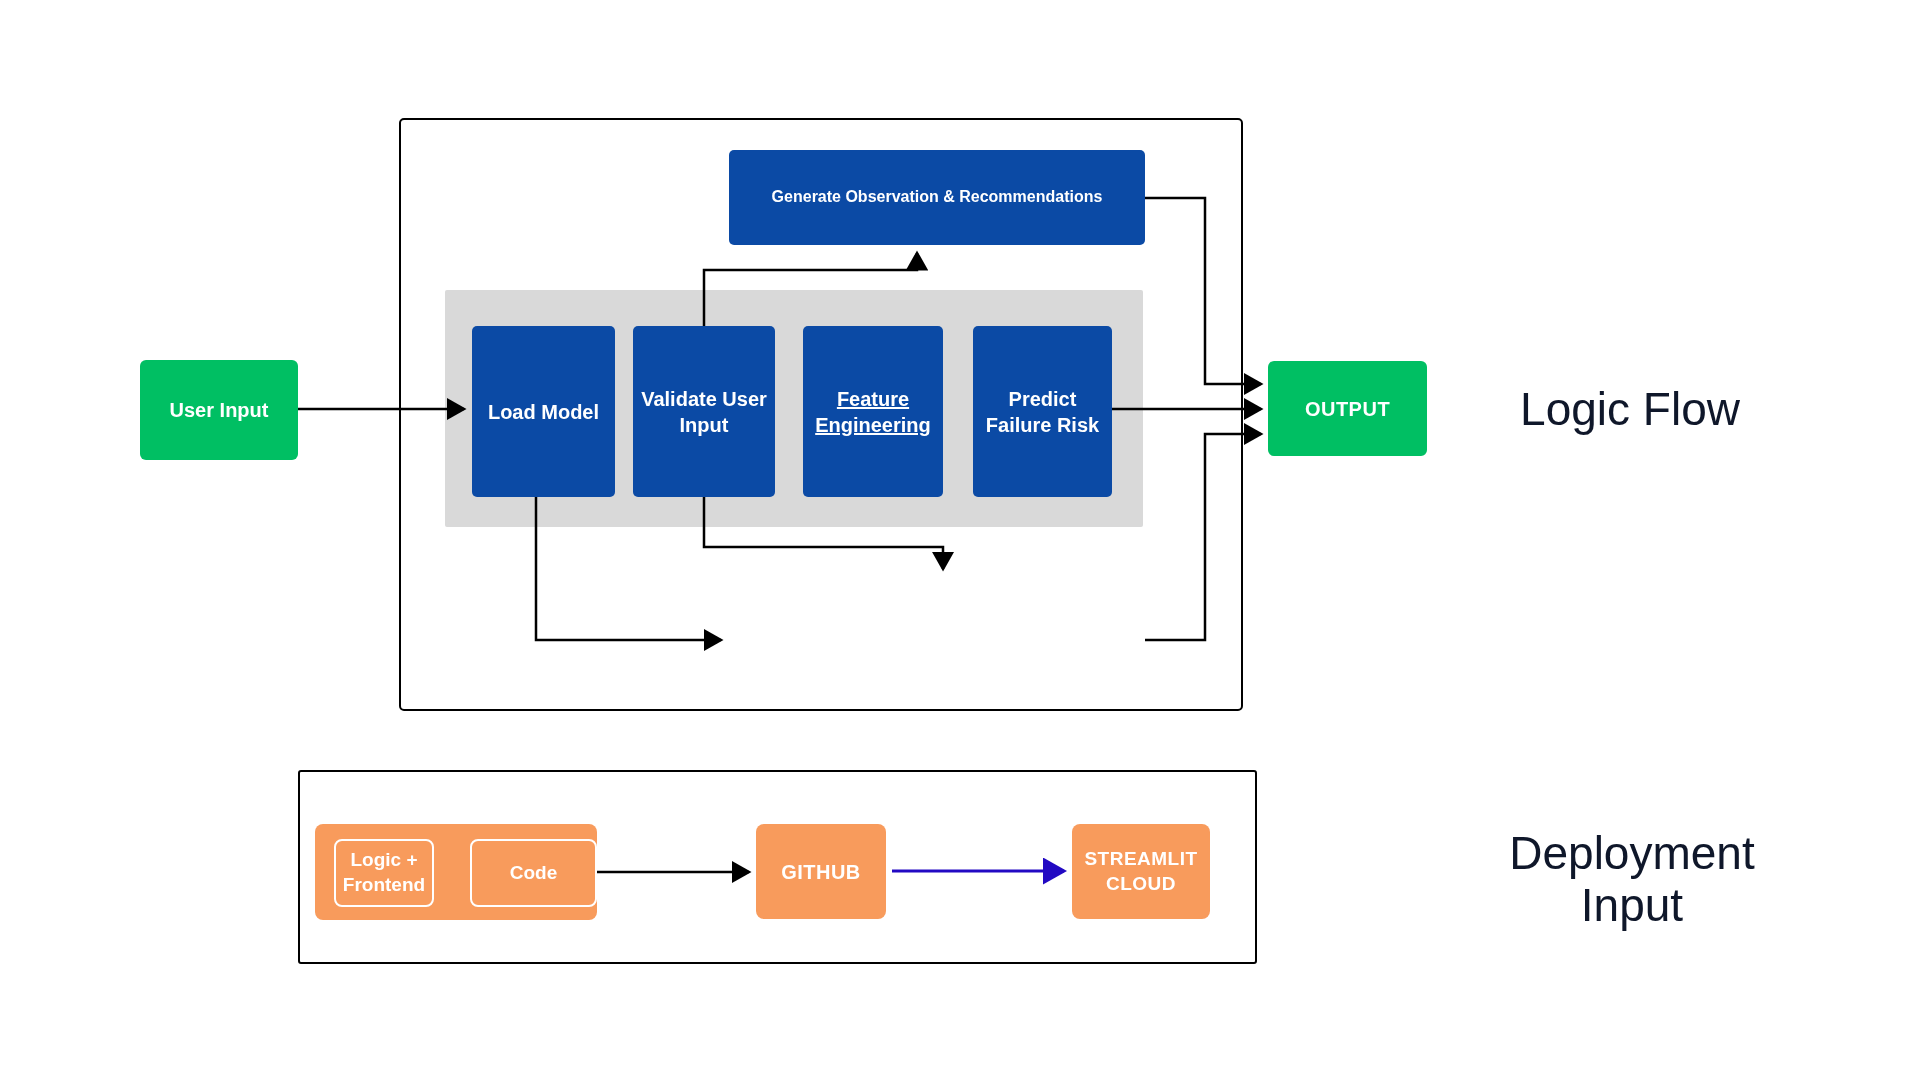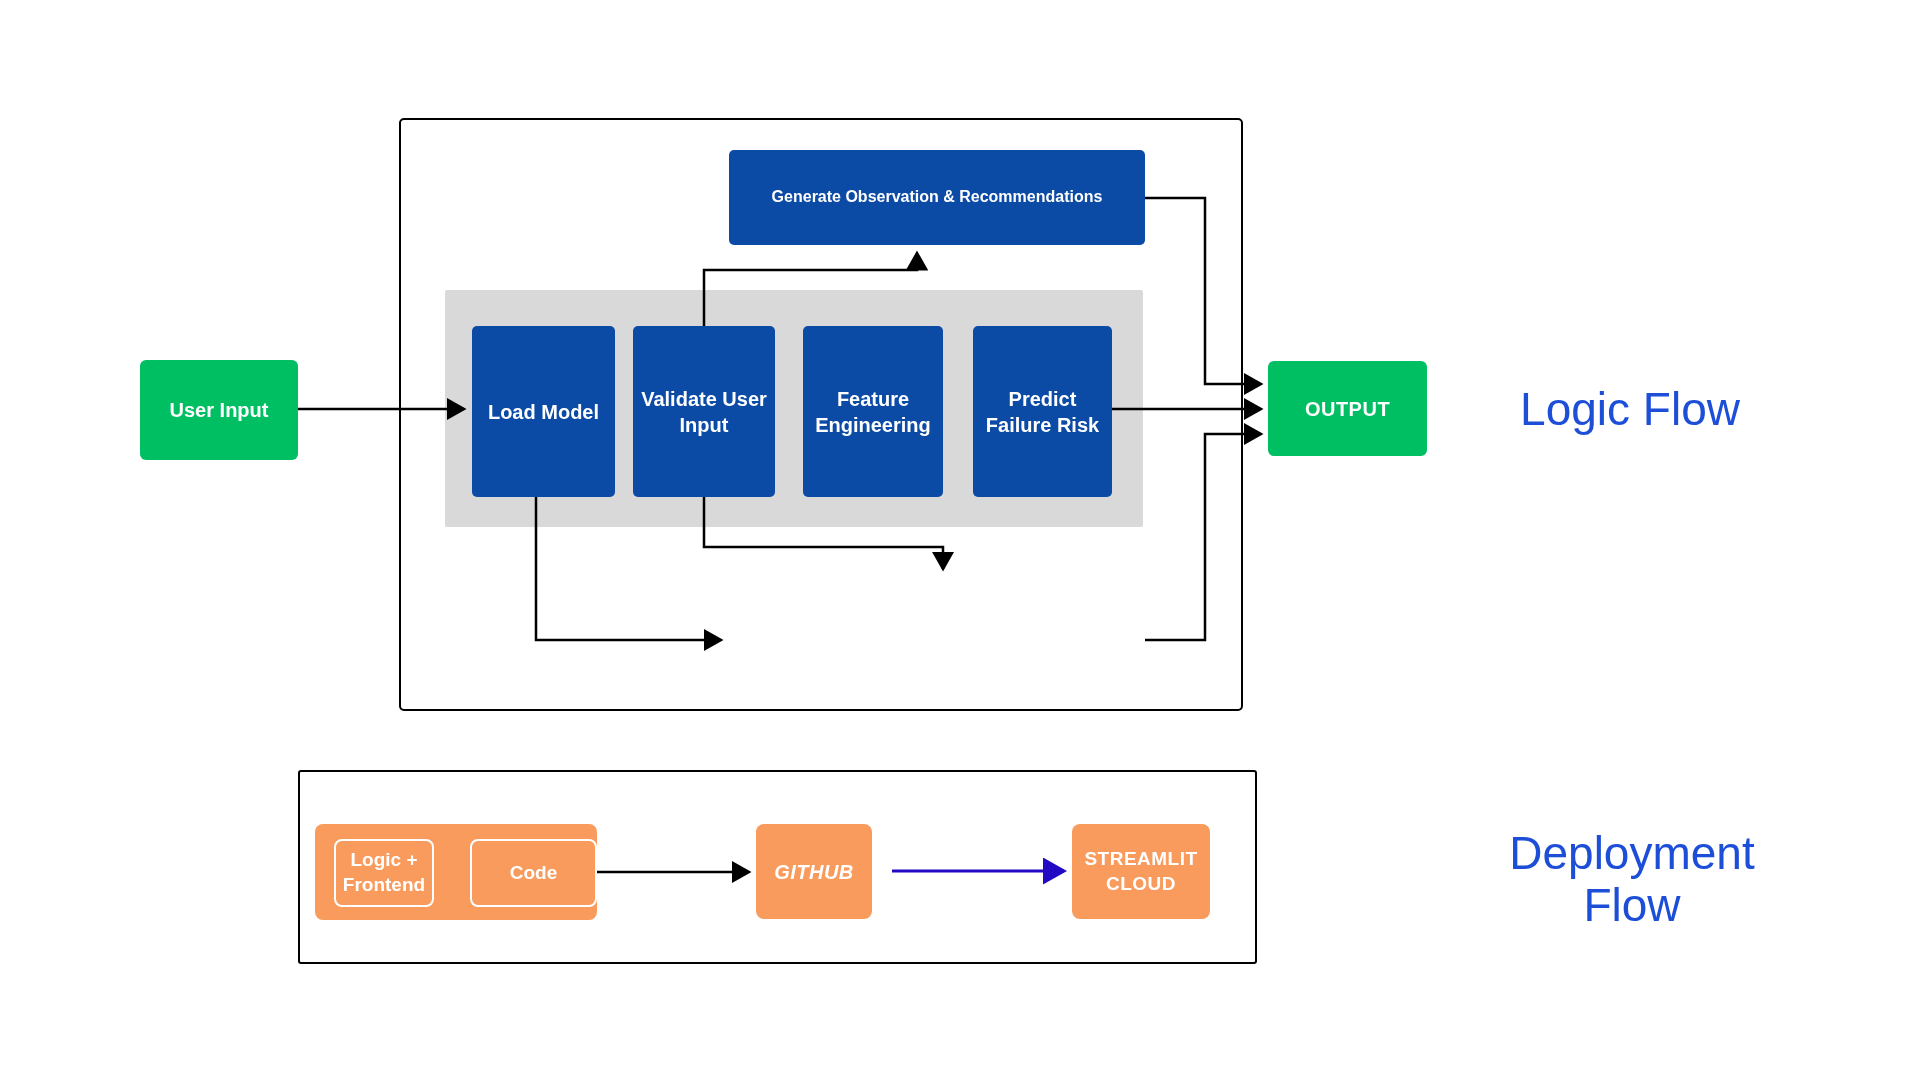--- a/index.html
+++ b/index.html
@@ -20,21 +20,21 @@
   }
   .node-blue{background:var(--box-blue);border-radius:5px;}
   .node-green{background:var(--box-green);border-radius:6px;}
   .node-orange{background:var(--box-orange);border-radius:8px;}
   .node-inner-white{
     position:absolute;display:flex;align-items:center;justify-content:center;
     text-align:center;color:#fff;font-weight:bold;border:2px solid #fff;border-radius:8px;
     box-sizing:border-box;line-height:1.3;background:transparent;
   }
   .section-label{
-    position:absolute;color:#1d4ed8;font-size:46px;line-height:1.12;
+    position:absolute;color:#0f172a;font-size:46px;line-height:1.12;
     text-align:center;font-weight:400;
   }
   #arrow-layer{position:absolute;left:0;top:0;width:1920px;height:1080px;pointer-events:none;}
   .arrow{stroke:var(--arrow-black);stroke-width:2.5;fill:none;}
   .arrow-navy{stroke:var(--arrow-navy);stroke-width:3;fill:none;}
   .fs20{font-size:20px;}
   .fs22{font-size:16px;}
   .fs19{font-size:19px;}
 </style>
 </head>
@@ -47,42 +47,42 @@
   <div class="gray-panel" style="left:445px;top:290px;width:698px;height:237px;"></div>
 
   <div class="node node-green fs20" style="left:140px;top:360px;width:158px;height:100px;">User Input</div>
 
   <div class="node node-blue fs22" style="left:729px;top:150px;width:416px;height:95px;padding:0 30px;">Generate Observation &amp; Recommendations</div>
 
   <div class="node node-blue fs20" style="left:472px;top:326px;width:143px;height:171px;padding:0 4px;">Load Model</div>
 
   <div class="node node-blue fs20" style="left:633px;top:326px;width:142px;height:171px;padding:0 2px;">Validate User Input</div>
 
-  <div class="node node-blue fs20" style="left:803px;top:326px;width:140px;height:171px;padding:0 4px;">Feature Engineering</div>
+  <div class="node node-blue fs20" style="left:803px;top:326px;width:140px;height:171px;padding:0 4px;text-decoration:underline;">Feature Engineering</div>
 
   <div class="node node-blue fs20" style="left:973px;top:326px;width:139px;height:171px;padding:0 4px;">Predict Failure Risk</div>
 
 
   <div class="node node-green fs20" style="left:1268px;top:361px;width:159px;height:95px;letter-spacing:0.5px;">OUTPUT</div>
 
   <div class="section-label" style="left:1480px;top:384px;width:300px;">Logic Flow</div>
 
   <div class="container-box" style="left:298px;top:770px;width:955px;height:190px;border-radius:3px;"></div>
 
   <div class="node node-orange" style="left:315px;top:824px;width:282px;height:96px;"></div>
 
   <div class="node-inner-white fs19" style="left:334px;top:839px;width:100px;height:68px;padding:0 4px;">Logic + Frontend</div>
 
   <div class="node-inner-white fs19" style="left:470px;top:839px;width:127px;height:68px;">Code</div>
 
-  <div class="node node-orange fs20" style="left:756px;top:824px;width:116px;height:95px;letter-spacing:0.5px;font-style:italic;">GITHUB</div>
+  <div class="node node-orange fs20" style="left:756px;top:824px;width:130px;height:95px;letter-spacing:0.5px;">GITHUB</div>
 
   <div class="node node-orange fs19" style="left:1072px;top:824px;width:138px;height:95px;padding:0 10px;letter-spacing:0.5px;">STREAMLIT CLOUD</div>
 
-  <div class="section-label" style="left:1502px;top:828px;width:260px;">Deployment Flow</div>
+  <div class="section-label" style="left:1502px;top:828px;width:260px;">Deployment Input</div>
 
   <svg id="arrow-layer" viewBox="0 0 1920 1080" xmlns="http://www.w3.org/2000/svg">
     <defs>
       <marker id="head-black" markerWidth="9" markerHeight="9" refX="7" refY="4.5" orient="auto">
         <path d="M0,0 L8,4.5 L0,9 z" style="fill:var(--arrow-black);"></path>
       </marker>
       <marker id="head-navy" markerWidth="9" markerHeight="9" refX="7" refY="4.5" orient="auto">
         <path d="M0,0 L8,4.5 L0,9 z" style="fill:var(--arrow-navy);"></path>
       </marker>
     </defs>

